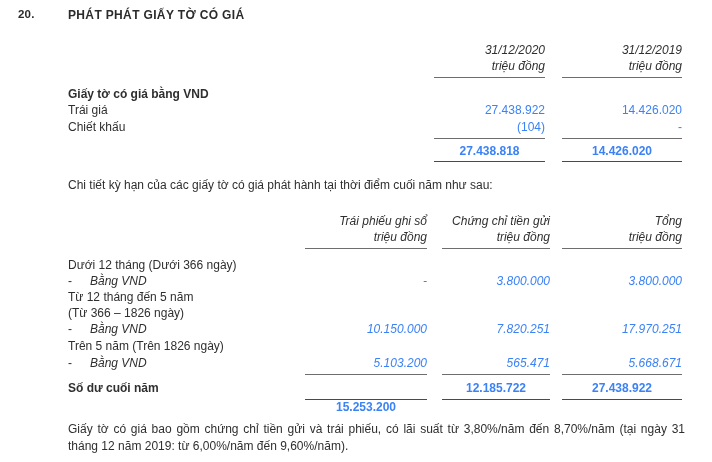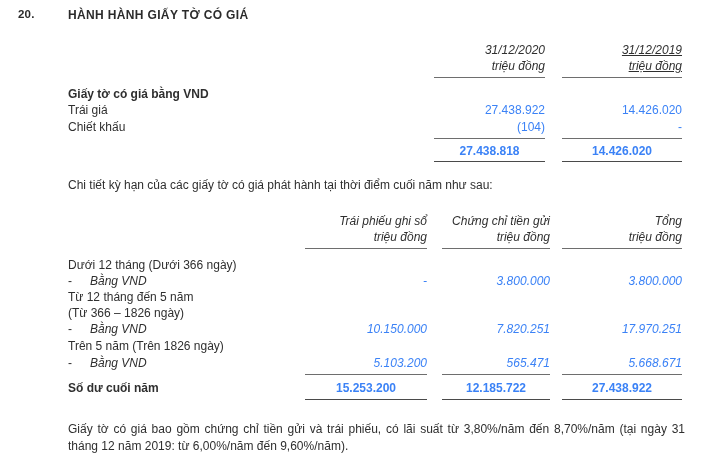--- a/index.html
+++ b/index.html
@@ -121,28 +121,28 @@
   .c2b { left: 442px; width: 108px; }   
   .c2c { left: 562px; width: 120px; }   
 </style>
 </head>
 <body>
 
 <div class="page">
 
   <div class="section-head">
     <span class="section-num">20.</span>
-    <span class="section-title">HÀNH HÀNH GIẤY TỜ CÓ GIÁ</span>
+    <span class="section-title">PHÁT PHÁT GIẤY TỜ CÓ GIÁ</span>
   </div>
 
   <div class="colhead c1a" style="top:42px;">
     <div>31/12/2020</div>
     <div>triệu đồng</div>
   </div>
-  <div class="colhead c1b" style="top:42px;text-decoration:underline;">
+  <div class="colhead c1b" style="top:42px;">
     <div>31/12/2019</div>
     <div>triệu đồng</div>
   </div>
   <div class="rule c1a" style="top:77px;"></div>
   <div class="rule c1b" style="top:77px;"></div>
 
   <div class="lbl bold" style="top:87px;">Giấy tờ có giá bằng VND</div>
 
   <div class="lbl" style="top:103px;">Trái giá</div>
   <div class="num c1a" style="top:103px;">27.438.922</div>
@@ -202,21 +202,21 @@
   <div class="sub" style="top:356px;">Bằng VND</div>
   <div class="num ital c2a" style="top:356px;">5.103.200</div>
   <div class="num ital c2b" style="top:356px;">565.471</div>
   <div class="num ital c2c" style="top:356px;">5.668.671</div>
 
   <div class="rule c2a" style="top:374px;"></div>
   <div class="rule c2b" style="top:374px;"></div>
   <div class="rule c2c" style="top:374px;"></div>
 
   <div class="lbl bold" style="top:381px;">Số dư cuối năm</div>
-  <div class="num bold c2a" style="top:381px;">15.253.200</div>
+  <div class="num bold c2a" style="top:400px;">15.253.200</div>
   <div class="num bold c2b" style="top:381px;">12.185.722</div>
   <div class="num bold c2c" style="top:381px;">27.438.922</div>
 
   <div class="rule thick c2a" style="top:399px;"></div>
   <div class="rule thick c2b" style="top:399px;"></div>
   <div class="rule thick c2c" style="top:399px;"></div>
 
   <div class="para" style="top:421px;">Giấy tờ có giá bao gồm chứng chỉ tiền gửi và trái phiếu, có lãi suất từ 3,80%/năm đến 8,70%/năm (tại ngày 31 tháng 12 năm 2019: từ 6,00%/năm đến 9,60%/năm).</div>
 
 </div>

